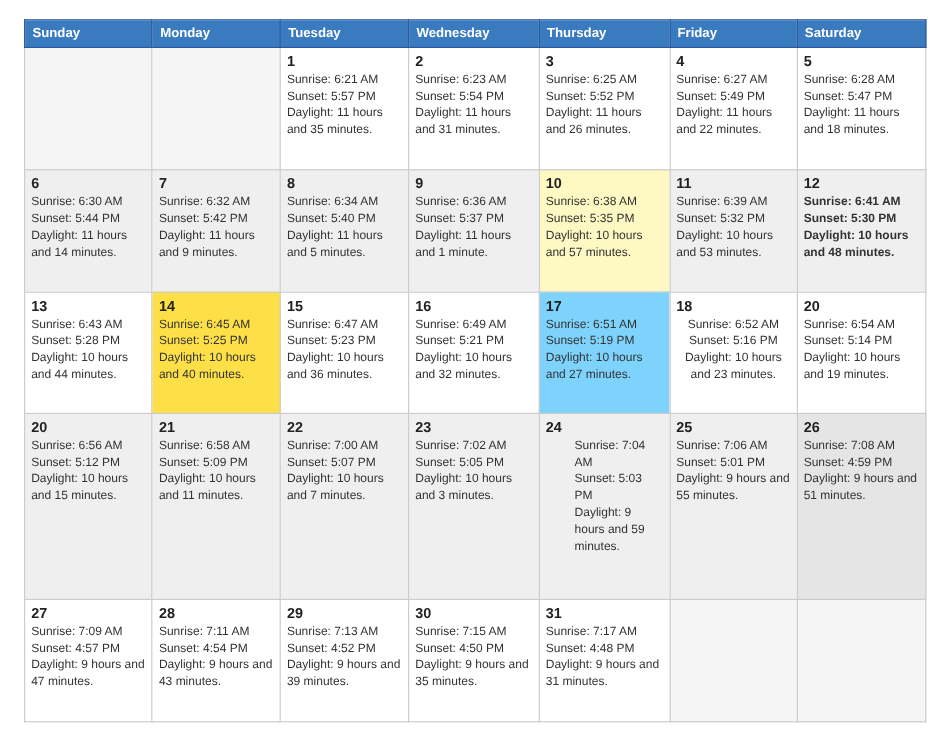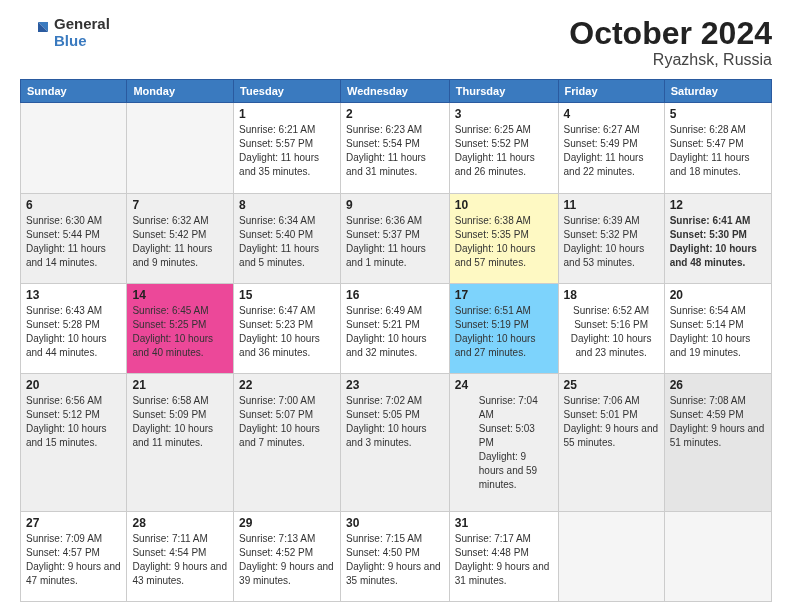--- a/index.html
+++ b/index.html
@@ -101,36 +101,20 @@
       background: #f9f9f9;
     }
     .calendar tr td {
       background: #fff;
     }
   </style>
 </head>
 <body>
 
 <div class="page">
-  <div class="header">
-    <div class="logo">
-      <svg class="logo-icon" viewBox="0 0 30 30" width="30" height="30">
-        <polygon points="18,4 28,4 28,14" fill="#3a7abf"></polygon>
-        <polygon points="18,4 28,14 18,14" fill="#2a5a9f"></polygon>
-      </svg>
-      <div class="logo-text">
-        <span class="logo-general">General</span>
-        <span class="logo-blue">Blue</span>
-      </div>
-    </div>
-    <div class="title-block">
-      <div class="title-month">October 2024</div>
-      <div class="title-location">Ryazhsk, Russia</div>
-    </div>
-  </div>
 
   <table class="calendar">
     <thead>
       <tr>
         <th>Sunday</th>
         <th>Monday</th>
         <th>Tuesday</th>
         <th>Wednesday</th>
         <th>Thursday</th>
         <th>Friday</th>
@@ -216,21 +200,21 @@
 Daylight: 10 hours and 48 minutes.</div>
           </td>
         </tr>
         <tr>
           <td style="background: rgb(255, 255, 255);">
             <div class="day-num">13</div>
             <div class="day-info" style="white-space: pre-line;">Sunrise: 6:43 AM
 Sunset: 5:28 PM
 Daylight: 10 hours and 44 minutes.</div>
           </td>
-          <td style="background: #ec4899;">
+          <td style="background: #fde047;">
             <div class="day-num">14</div>
             <div class="day-info" style="white-space: pre-line;">Sunrise: 6:45 AM
 Sunset: 5:25 PM
 Daylight: 10 hours and 40 minutes.</div>
           </td>
           <td style="background: rgb(255, 255, 255);">
             <div class="day-num">15</div>
             <div class="day-info" style="white-space: pre-line;">Sunrise: 6:47 AM
 Sunset: 5:23 PM
 Daylight: 10 hours and 36 minutes.</div>

